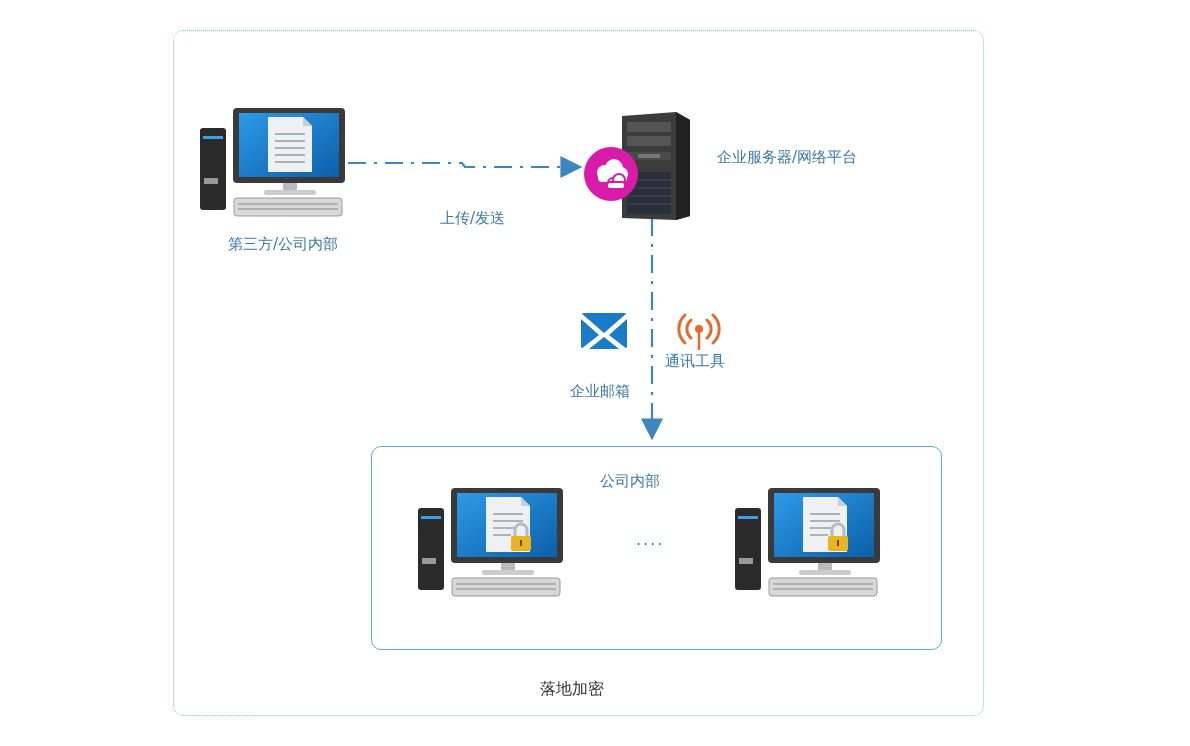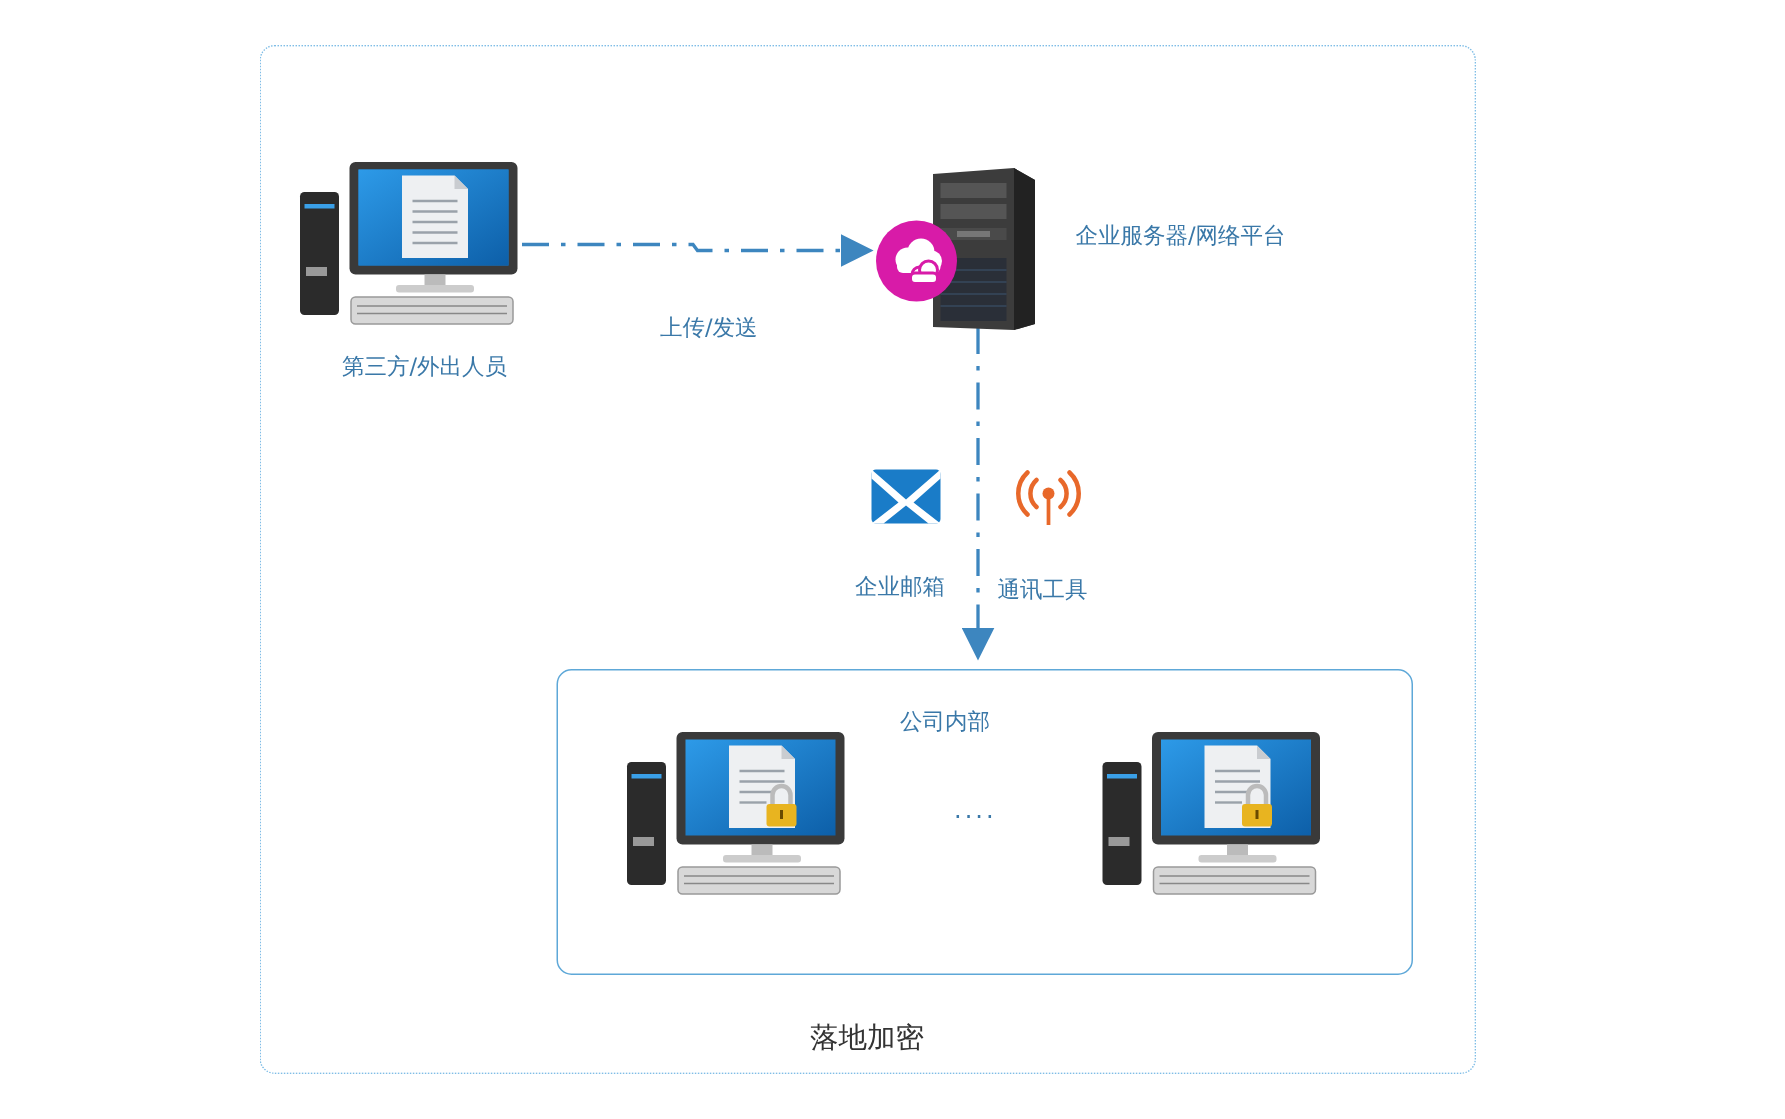--- a/index.html
+++ b/index.html
@@ -3,21 +3,21 @@
 <meta charset="utf-8">
 <style>
   html, body { margin: 0; padding: 0; background: #ffffff; }
   body { width: 1190px; height: 746px; position: relative; overflow: hidden;
          font-family: "DejaVu Sans", "Liberation Sans", sans-serif; }
   .outer-box { position: absolute; left: 173px; top: 30px; width: 811px; height: 686px;
                border: 1.5px dotted #7fbde6; border-radius: 10px; box-sizing: border-box; }
   .inner-box { position: absolute; left: 371px; top: 446px; width: 571px; height: 204px;
                border: 1.2px solid #5ea8d8; border-radius: 10px; box-sizing: border-box; }
   .label { position: absolute; color: #3a78a8; font-size: 15px; white-space: nowrap; }
-  .footer-label { position: absolute; color: #333; font-size: 19px; white-space: nowrap; }
+  .footer-label { position: absolute; color: #333; font-size: 16px; white-space: nowrap; }
   .abs { position: absolute; }
   svg { overflow: visible; }
 </style>
 </head>
 <body>
 
 <div class="outer-box"></div>
 
 <svg class="abs" style="left:0;top:0;" width="1190" height="746">
   <defs>
@@ -57,21 +57,21 @@
     <rect x="85" y="75" width="14" height="7" fill="#bbb"></rect>
     <rect x="66" y="82" width="52" height="5" rx="2" fill="#ccc"></rect>
 
     <rect x="36" y="90" width="108" height="18" rx="3" fill="#d8d8d8" stroke="#999"></rect>
     <g stroke="#888" stroke-width="1">
         <line x1="40" y1="96" x2="140" y2="96"></line>
         <line x1="40" y1="101" x2="140" y2="101"></line>
       </g>
   </svg>
 </div>
-<div class="label" style="left:228px;top:235px;">第三方/外出人员</div>
+<div class="label" style="left:228px;top:235px;">第三方/公司内部</div>
 
 <div class="label" style="left:440px;top:199px;margin-top:10px;">上传/发送</div>
 
 <div class="abs" style="left:618px;top:112px;">
   <svg width="76" height="112">
     <path d="M4,4 L58,0 L72,8 L72,104 L58,108 L4,106 z" fill="#3c3c3c"></path>
     <path d="M58,0 L72,8 L72,104 L58,108 z" fill="#222"></path>
     <rect x="9" y="10" width="44" height="10" fill="#555"></rect>
     <rect x="9" y="24" width="44" height="10" fill="#555"></rect>
     <rect x="9" y="40" width="44" height="8" fill="#4a4a4a"></rect>
@@ -116,21 +116,21 @@
     <g fill="none" stroke="#e8682a" stroke-width="3" stroke-linecap="round">
       <path d="M12,8 A12,12 0 0 0 12,26"></path>
         <path d="M28,8 A12,12 0 0 1 28,26"></path>
       <path d="M6,3 A19,19 0 0 0 6,31"></path>
         <path d="M34,3 A19,19 0 0 1 34,31"></path>
     </g>
     <circle cx="20" cy="17" r="4" fill="#e8682a"></circle>
     <line x1="20" y1="17" x2="20" y2="38" stroke="#e8682a" stroke-width="2.5"></line>
   </svg>
 </div>
-<div class="label" style="left:665px;top:352px;margin-top:32px;">通讯工具</div>
+<div class="label" style="left:665px;top:352px;">通讯工具</div>
 
 <div class="inner-box"></div>
 <div class="label" style="left:600px;top:472px;">公司内部</div>
 <div class="label" style="left:636px;top:530px;font-size:16px;letter-spacing:2px;">....</div>
 
 <div class="abs" style="left:416px;top:488px;">
   <svg width="150" height="110">
     <defs>
         <linearGradient id="scr2" x1="0" y1="0" x2="1" y2="1">
       <stop offset="0" stop-color="#2d9ae8"></stop>

